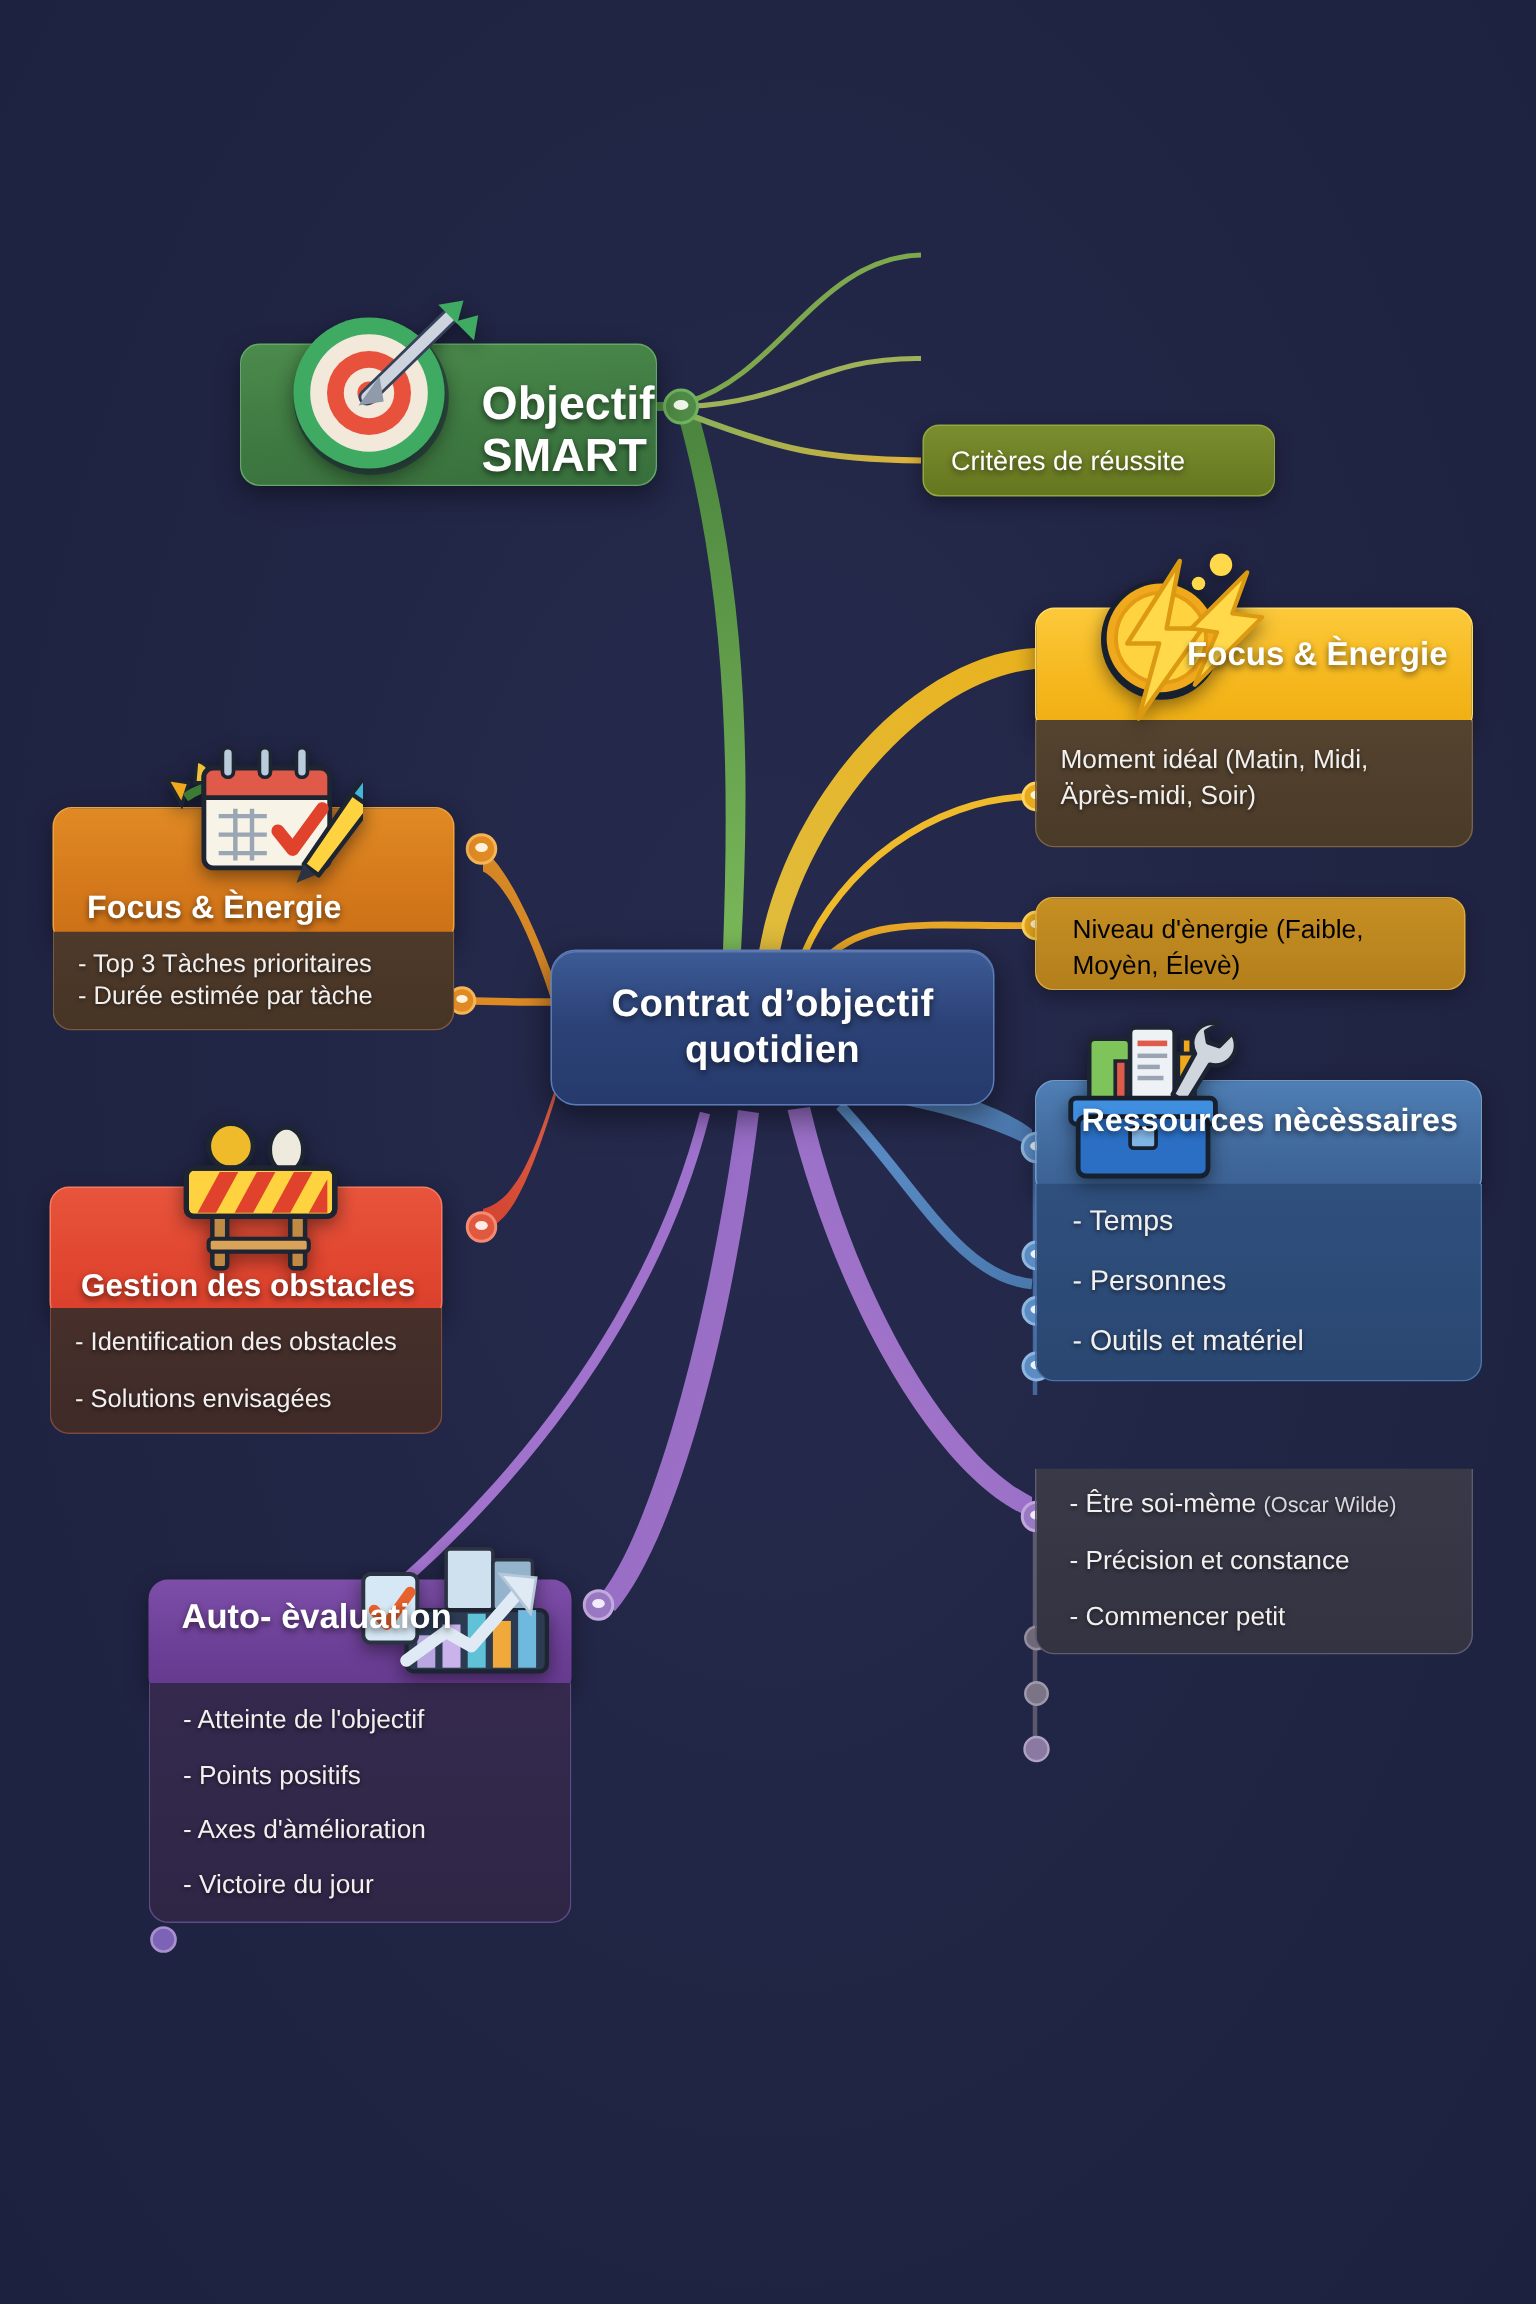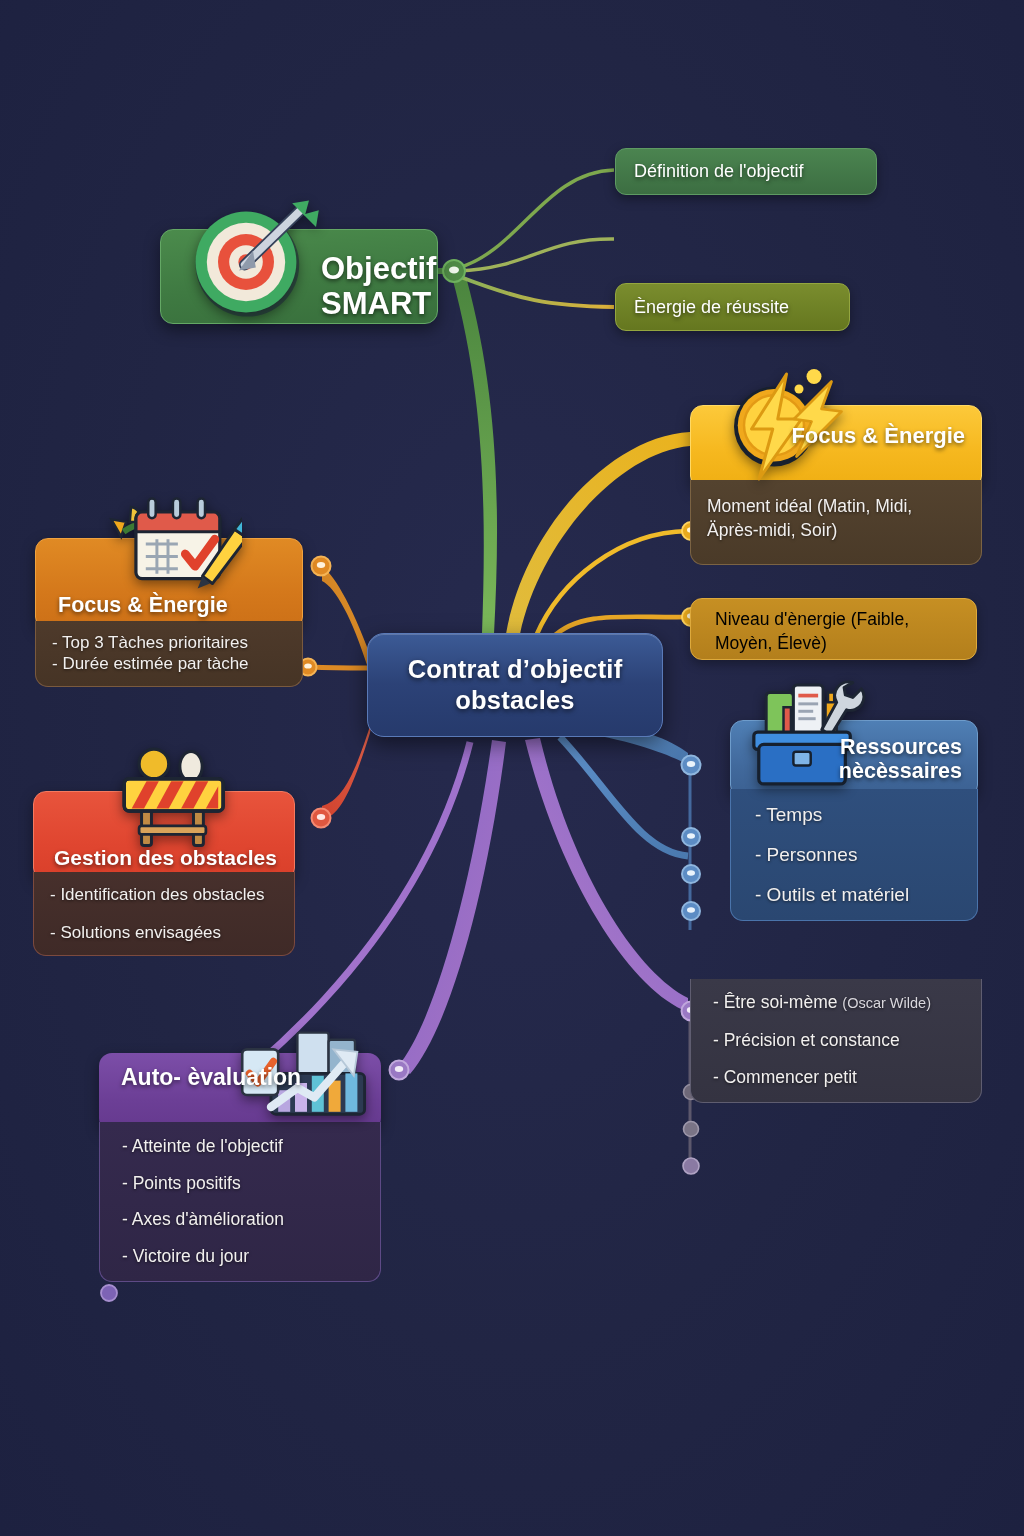--- a/index.html
+++ b/index.html
@@ -56,21 +56,21 @@
   #fr .title { font-size:22px; position:absolute; right:16px; top:18px; text-align:right; }
   #fr .b1 { background:linear-gradient(180deg,#54432f,#4a3a28); border:1px solid #7b6343;
             border-top:none; border-radius:0 0 13px 13px; height:85px; }
   #fr .b1 .li { font-size:17.5px; line-height:1.38; }
   #fr .b2 { position:absolute; left:0; top:193px; width:287px; height:62px;
             background:linear-gradient(180deg,#c68f23,#b37f1c); border:1px solid #dda93c;
             border-radius:12px; padding:9px 24px; box-shadow:0 4px 11px rgba(0,0,0,.33); }
   #fr .b2 .li { font-size:17.5px; line-height:1.36; }
 
   
-  #res { left:730px; top:720px; width:248px; }
+  #res { left:690px; top:720px; width:298px; }
   #res .hdr { height:78px; background:linear-gradient(180deg,#4f7fb5 0%,#41699c 60%,#3b6091 100%);
               border:1px solid #6e9ccb; }
   #res .title { font-size:21.5px; position:absolute; right:15px; top:14px; text-align:right; }
   #res .body { background:linear-gradient(180deg,#2f4f7d,#2a4771); border:1px solid #4a74ab;
                border-top:none; padding:16px 16px 14px 24px; }
   #res .li { font-size:19px; line-height:1; margin-bottom:21px; }
   #res .li:last-child { margin-bottom:2px; }
 
   
   #cons { left:690px; top:988px; width:292px; }
@@ -209,44 +209,41 @@
 
     <path d="M 372 660 C 350 600 332 572 322 567 L 322 581 C 336 588 352 618 368 668 Z" fill="url(#gOrn)" opacity="0.96"></path>
     <path d="M 368 668 C 350 668 332 668 310 667" stroke="#dd8a24" stroke-width="5" fill="none"></path>
     <circle cx="321" cy="566" r="9.5" fill="#e08a24" stroke="#f5b455" stroke-width="2"></circle>
     <ellipse cx="321" cy="565" rx="4.2" ry="3" fill="#fff2dc"></ellipse>
     <circle cx="308" cy="667" r="8.5" fill="#e08a24" stroke="#f5b455" stroke-width="2"></circle>
     <ellipse cx="308" cy="666" rx="3.8" ry="2.6" fill="#fff2dc"></ellipse>
   </svg>
 
   <div id="central" class="node">
-    <span>Contrat d’objectif obstacles</span>
+    <span>Contrat d’objectif quotidien</span>
   </div>
 
   <div id="smart" class="node hdr">
     <svg class="emoji" style="left:22px; top:-38px;" width="140" height="140" viewBox="0 0 100 100">
       <circle cx="46" cy="52" r="37" fill="#1c2336" opacity=".55"></circle>
       <circle cx="45" cy="50" r="36" fill="#3faa62"></circle>
       <circle cx="45" cy="50" r="28" fill="#f2e9da"></circle>
       <circle cx="45" cy="50" r="20" fill="#e8513c"></circle>
       <circle cx="45" cy="50" r="12" fill="#f2e9da"></circle>
       <circle cx="45" cy="50" r="5.5" fill="#e8513c"></circle>
       <path d="M44 52 L84 13" stroke="#35415a" stroke-width="8" stroke-linecap="round"></path>
       <path d="M44 52 L84 13" stroke="#cdd4de" stroke-width="5.4" stroke-linecap="round"></path>
       <path d="M40 56 l12 -2 -2 -12 z" fill="#8f9aab"></path>
       <path d="M78 8 l12 -2 -3 11 z" fill="#3faa62"></path>
       <path d="M86 16 l11 -3 -2 12 z" fill="#3faa62"></path>
     </svg>
     <div class="title">Objectif SMART</div>
   </div>
-  <div id="g0" class="node greenleaf">
-    <span>Définition de l'objectif</span>
-  </div>
   <div id="g2" class="node greenleaf">
-    <span>Ènergie de réussite</span>
+    <span>Critères de réussite</span>
   </div>
 
   <div id="fr" class="node">
     <div class="hdr">
       <svg class="emoji" style="left:28px; top:-42px;" width="130" height="125" viewBox="0 0 100 100">
         <circle cx="42" cy="50" r="32" fill="#17202e"></circle>
         <circle cx="42" cy="49" r="29" fill="#f0a81c"></circle>
         <circle cx="42" cy="49" r="24" fill="#ffd23f"></circle>
         <circle cx="42" cy="49" r="24" fill="none" stroke="#e39a15" stroke-width="2"></circle>
         <path d="M52 8 L24 52 L41 52 L30 92 L64 44 L45 44 Z" fill="#ffd94a" stroke="#dc9a12" stroke-width="2.4" stroke-linejoin="round"></path>

